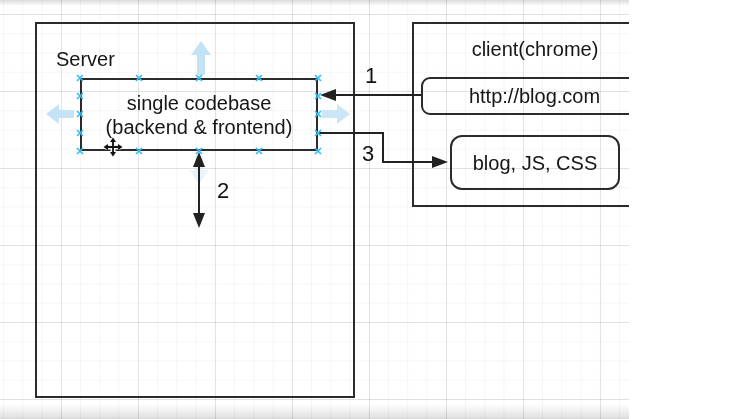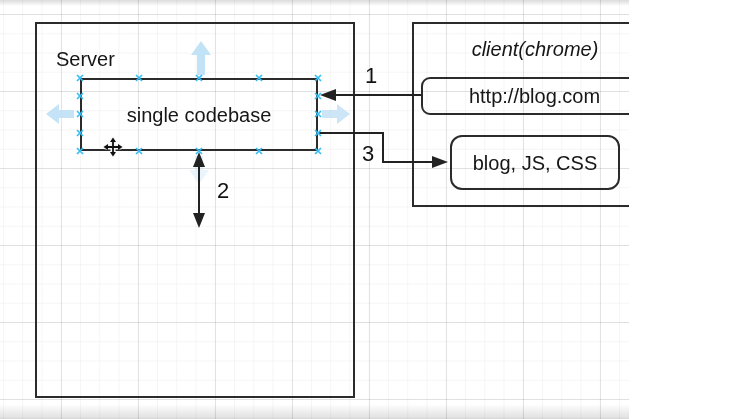--- a/index.html
+++ b/index.html
@@ -45,25 +45,26 @@
 </head>
 <body>
 
 <div class="canvas">
 
   <div class="shape" style="left:35px;top:22px;width:320px;height:376px;"></div>
   <div class="container-label" style="left:56px;top:48px;">Server</div>
 
   <div class="shape" style="left:80px;top:78px;width:238px;height:73px;flex-direction:column;">
     <span>single codebase</span>
+    <span>(backend &amp; frontend)</span>
   </div>
 
 
   <div class="shape" style="left:412px;top:22px;width:246px;height:185px;"></div>
-  <div class="container-label" style="left:412px;top:38px;width:246px;text-align:center;font-style:italic;">client(chrome)</div>
+  <div class="container-label" style="left:412px;top:38px;width:246px;text-align:center;">client(chrome)</div>
 
   <div class="shape rounded" style="left:421px;top:77px;width:227px;height:38px;border-radius:9px;">
     <span>http://blog.com</span>
   </div>
 
   <div class="shape rounded" style="left:450px;top:135px;width:170px;height:55px;border-radius:12px;">
     <span>blog, JS, CSS</span>
   </div>
 
   <svg class="overlay" width="729" height="419" viewBox="0 0 729 419">

